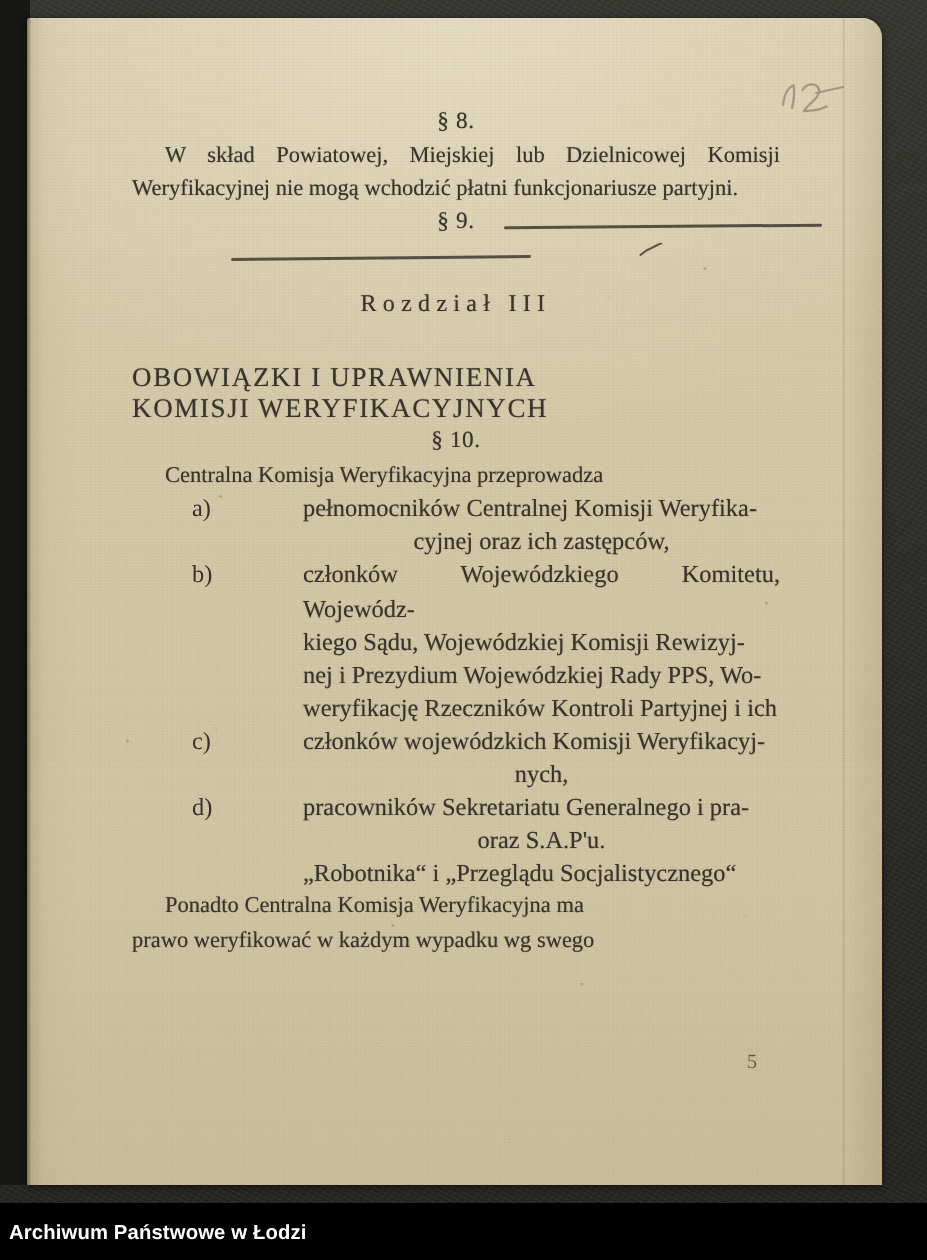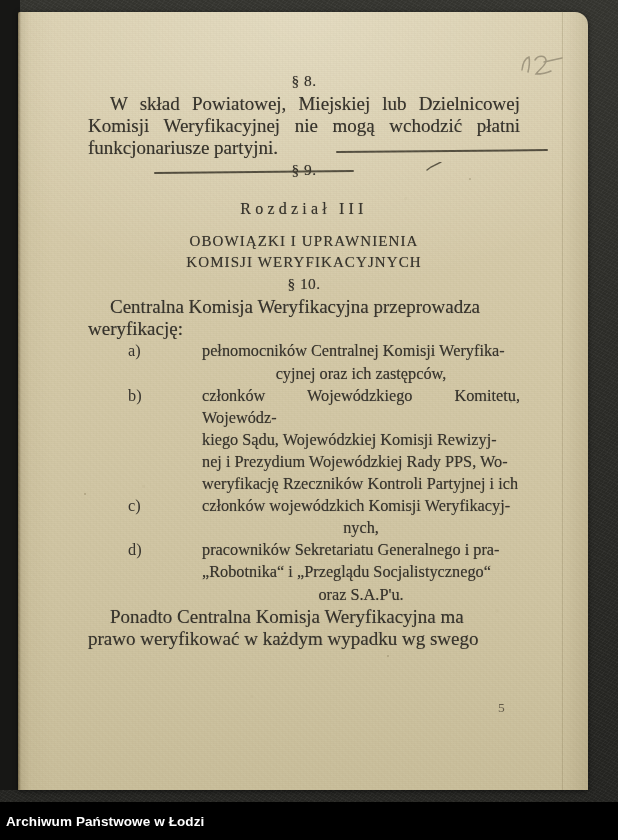--- a/index.html
+++ b/index.html
@@ -102,40 +102,40 @@
   
   .sec {
     text-align: center;
     font-size: 15.5px;
     letter-spacing: .4px;
     margin: 0;
     padding: 2px 0 3px 0;
   }
   
   .para {
-    font-size: 19px;
+    font-size: 15px;
     line-height: 22.1px;
     text-align: justify;
     text-justify: inter-word;
     margin: 0;
     hyphens: manual;
   }
   .para.indent { text-indent: 22px; }
 
   
   .chapter {
     text-align: center;
     font-size: 16px;
     letter-spacing: 4.2px;
-    margin: 0;
+    margin: 16px;
     padding-top: 18px;
   }
   .title-line {
-    text-align: center;
-    font-size: 15px;
+    text-align: left;
+    font-size: 18px;
     letter-spacing: 1.1px;
     margin: 0;
     line-height: 21px;
   }
   #title-block { padding-top: 13px; }
 
   
   ol.lettered {
     list-style: none;
     margin: 0;
@@ -258,21 +258,20 @@
       <p class="sec">§ 9.</p>
 
       <p class="chapter">Rozdział III</p>
       <div id="title-block">
         <p class="title-line">OBOWIĄZKI I UPRAWNIENIA</p>
         <p class="title-line">KOMISJI WERYFIKACYJNYCH</p>
       </div>
 
       <p class="sec">§ 10.</p>
       <p class="para indent">Centralna Komisja Weryfikacyjna przeprowadza</p>
-      <p class="para">weryfikację:</p>
 
       <ol class="lettered">
         <li>
           <span class="marker">a)</span>
           <span class="item-text">pełnomocników Centralnej Komisji Weryfika-</span>
           <span class="item-text last-line">cyjnej oraz ich zastępców,</span>
         </li>
         <li>
           <span class="marker">b)</span>
           <span class="item-text">członków Wojewódzkiego Komitetu, Wojewódz-</span>
@@ -281,22 +280,22 @@
           <span class="item-text">weryfikację Rzeczników Kontroli Partyjnej i ich</span>
         </li>
         <li>
           <span class="marker">c)</span>
           <span class="item-text">członków wojewódzkich Komisji Weryfikacyj-</span>
           <span class="item-text last-line">nych,</span>
         </li>
         <li>
           <span class="marker">d)</span>
           <span class="item-text">pracowników Sekretariatu Generalnego i pra-</span>
+          <span class="item-text last-line">oraz S.A.P'u.</span>
           <span class="item-text">„Robotnika“ i „Przeglądu Socjalistycznego“</span>
-          <span class="item-text last-line">oraz S.A.P'u.</span>
         </li>
       </ol>
 
       <p class="para" style="text-indent:22px">Ponadto Centralna Komisja Weryfikacyjna ma</p>
       <p class="para">prawo weryfikować w każdym wypadku wg swego</p>
 
       <div class="ink" id="underline-1"></div>
       <div class="ink" id="underline-2"></div>
       <svg class="ink" id="tickmark" viewBox="0 0 17 10">
         <path d="M1 8 L5 5 L15 0" fill="none" stroke="#3d382c" stroke-width="1.4" stroke-linecap="round"></path>

